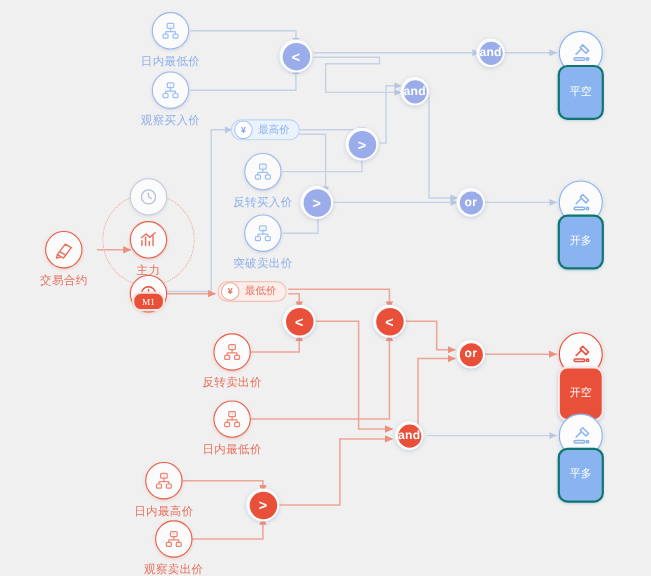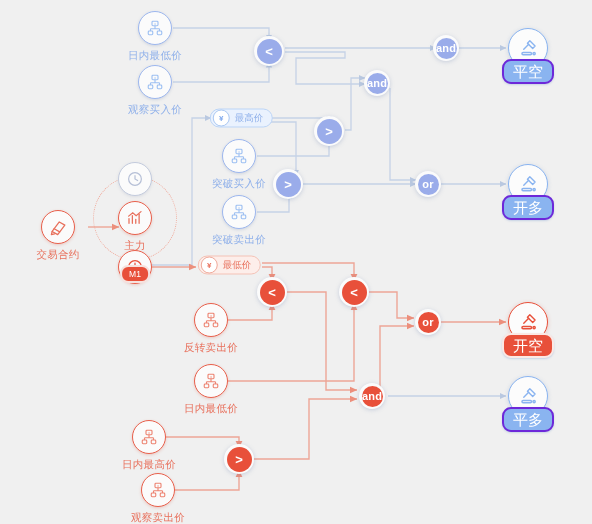--- a/index.html
+++ b/index.html
@@ -5,21 +5,21 @@
   html,body{margin:0;padding:0;}
   body{
     width:592px;height:524px;background:#f0f0f0;
     font-family:"Liberation Sans","DejaVu Sans",sans-serif;
     overflow:hidden;position:relative;
   }
   #canvas{position:absolute;left:0;top:0;width:592px;height:524px;}
   svg.wires{position:absolute;left:0;top:0;width:592px;height:524px;pointer-events:none;}
 
   
-  .node{position:absolute;transform:translate(-50%,-50%);}
+  .node{position:absolute;transform:translate(-50%,-50%);font-family:Liberation Serif, serif;}
   .circ{
     width:34px;height:34px;border-radius:50%;
     background:#fbfbfb;border:1.6px solid #9db7ee;
     box-sizing:border-box;display:flex;align-items:center;justify-content:center;
     box-shadow:0 1px 3px rgba(120,140,180,.28);
   }
   .circ.red{border-color:#e8604c;box-shadow:0 1px 3px rgba(220,110,90,.3);}
   .circ.gray{border-color:#c3cbdd;box-shadow:0 1px 3px rgba(150,160,185,.25);}
   .circ svg{display:block;}
 
@@ -66,22 +66,22 @@
   .out{position:absolute;transform:translate(-50%,-50%);}
   .out .gav{
     width:40px;height:40px;border-radius:50%;background:#fcfcfc;
     border:1.6px solid #8ab4f0;box-sizing:border-box;
     display:flex;align-items:center;justify-content:center;
     box-shadow:0 1px 4px rgba(120,150,200,.3);
   }
   .out.red .gav{border-color:#e8503a;box-shadow:0 1px 4px rgba(220,90,70,.3);}
   .badge{
     position:absolute;left:50%;top:31px;transform:translateX(-50%);
-    background:#8ab4f0;border:2px solid #6d28d9;border-radius:9px;
-    color:#fff;font-size:15px;line-height:1;padding:3px 9px;white-space:nowrap;
+    background:#8ab4f0;border:2px solid #0f766e;border-radius:9px;
+    color:#fff;font-size:10px;line-height:1;padding:18px 9px;white-space:nowrap;
     box-shadow:0 1px 2px rgba(100,140,200,.3);
   }
   .out.red .badge{background:#e8503a;border-color:#fbe8e4;}
 
   
   .dotring{
     position:absolute;transform:translate(-50%,-50%);
     width:84px;height:84px;border-radius:50%;
     border:1.4px dotted #f0a99a;box-sizing:border-box;
   }
@@ -242,21 +242,21 @@
   <div class="node" style="left:239px;top:156px;">
     <div class="circ">
       <svg width="18" height="18" viewBox="0 0 24 24" fill="none" stroke="#9dc0f2" stroke-width="1.5" stroke-linejoin="round">
         <rect x="8" y="3" width="8" height="6" rx="1.2"></rect>
           <text x="12" y="7.6" font-size="4.6" fill="#9dc0f2" stroke="none" text-anchor="middle">x</text>
         <path d="M12 9 V13 M6 13 H18 M6 13 V16 M18 13 V16"></path>
         <rect x="3" y="16" width="6" height="5" rx="1.2"></rect>
           <rect x="15" y="16" width="6" height="5" rx="1.2"></rect>
       </svg>
     </div>
-    <div class="caption">突破买入价</div>
+    <div class="caption">反转买入价</div>
   </div>
 
   <div class="node" style="left:239px;top:212px;">
     <div class="circ">
       <svg width="18" height="18" viewBox="0 0 24 24" fill="none" stroke="#9dc0f2" stroke-width="1.5" stroke-linejoin="round">
         <rect x="8" y="3" width="8" height="6" rx="1.2"></rect>
           <text x="12" y="7.6" font-size="4.6" fill="#9dc0f2" stroke="none" text-anchor="middle">x</text>
         <path d="M12 9 V13 M6 13 H18 M6 13 V16 M18 13 V16"></path>
         <rect x="3" y="16" width="6" height="5" rx="1.2"></rect>
           <rect x="15" y="16" width="6" height="5" rx="1.2"></rect>

